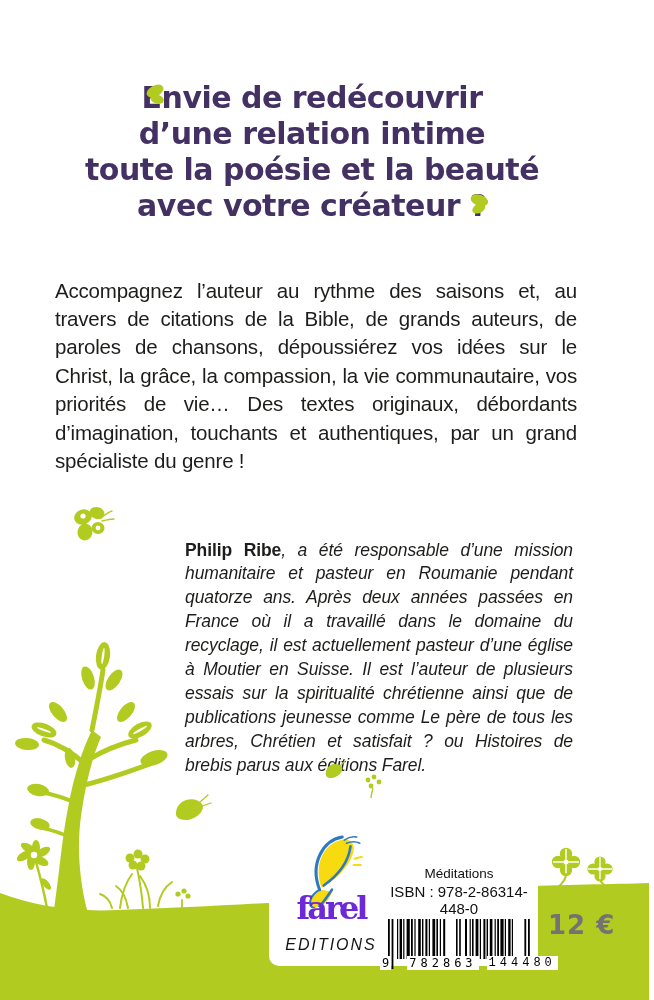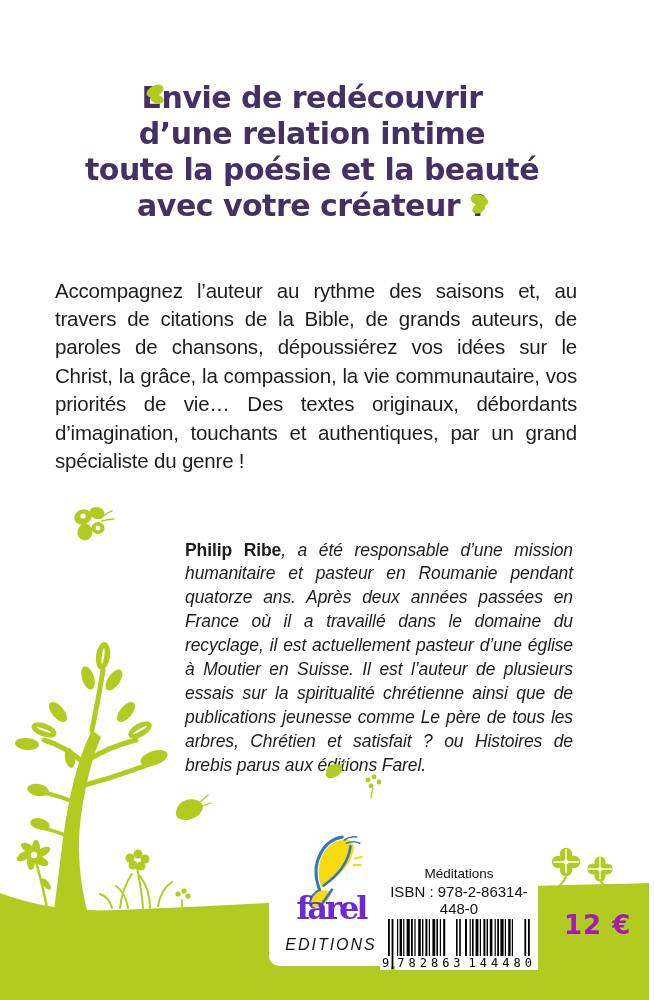--- a/index.html
+++ b/index.html
@@ -42,25 +42,25 @@
   .logo-sub{position:absolute;left:0;top:104px;width:112px;text-align:center;
             font-style:italic;font-size:16px;letter-spacing:2px;color:#141412;}
   .bc-block{position:absolute;left:116px;top:36px;width:148px;}
   .bc-collection{text-align:center;font-size:13.5px;color:#111;line-height:16px;}
   .bc-isbn{text-align:center;font-size:15px;color:#111;line-height:17px;margin-top:1px;}
   .bc-bars{display:block;width:142px;height:52px;margin:2px auto 0 auto;}
   .bc-digits{position:relative;width:142px;margin:-15px auto 0 auto;display:flex;
              font-family:"DejaVu Sans Mono",monospace;font-size:12px;color:#000;background:transparent;}
   .bc-digits span{background:#fff;padding:0 2px;line-height:14px;}
   .bc-d-left{margin-left:-8px;}
-  .bc-d-mid{margin-left:4px;letter-spacing:4px;}
-  .bc-d-right{margin-left:0;letter-spacing:4px;}
-
-  .price{position:absolute;left:564px;top:910px;width:84px;z-index:2;
-         color:#a21caf;font-weight:700;font-size:26px;font-family:"DejaVu Sans",sans-serif;
+  .bc-d-mid{margin-left:16px;letter-spacing:4px;}
+  .bc-d-right{margin-left:8px;letter-spacing:4px;font-family:Liberation Mono, monospace;}
+
+  .price{position:absolute;left:548px;top:910px;width:84px;z-index:2;
+         color:#737373;font-weight:700;font-size:26px;font-family:"DejaVu Sans",sans-serif;
          letter-spacing:1px;}
 </style>
 </head>
 <body>
 
 <div class="page">
 
   <div class="tagline">
     <span class="tag-bfly left">
       <svg viewBox="0 0 30 24" fill="#b2cb20">

